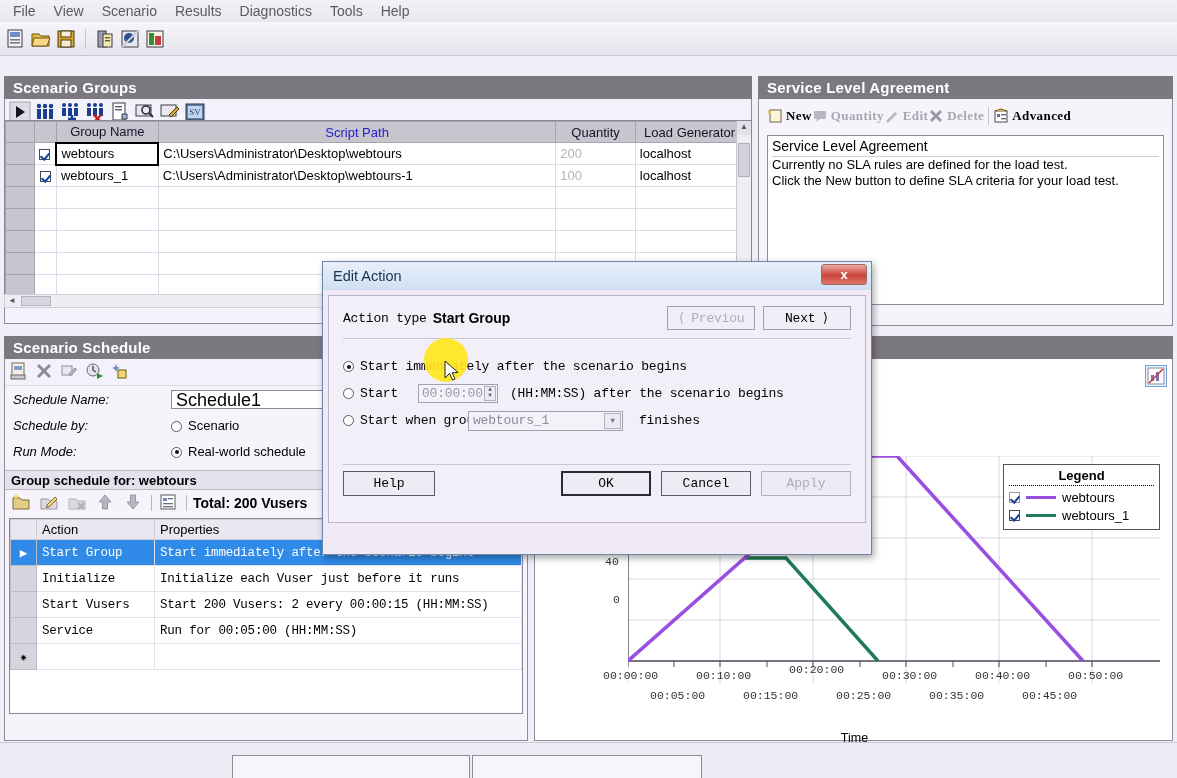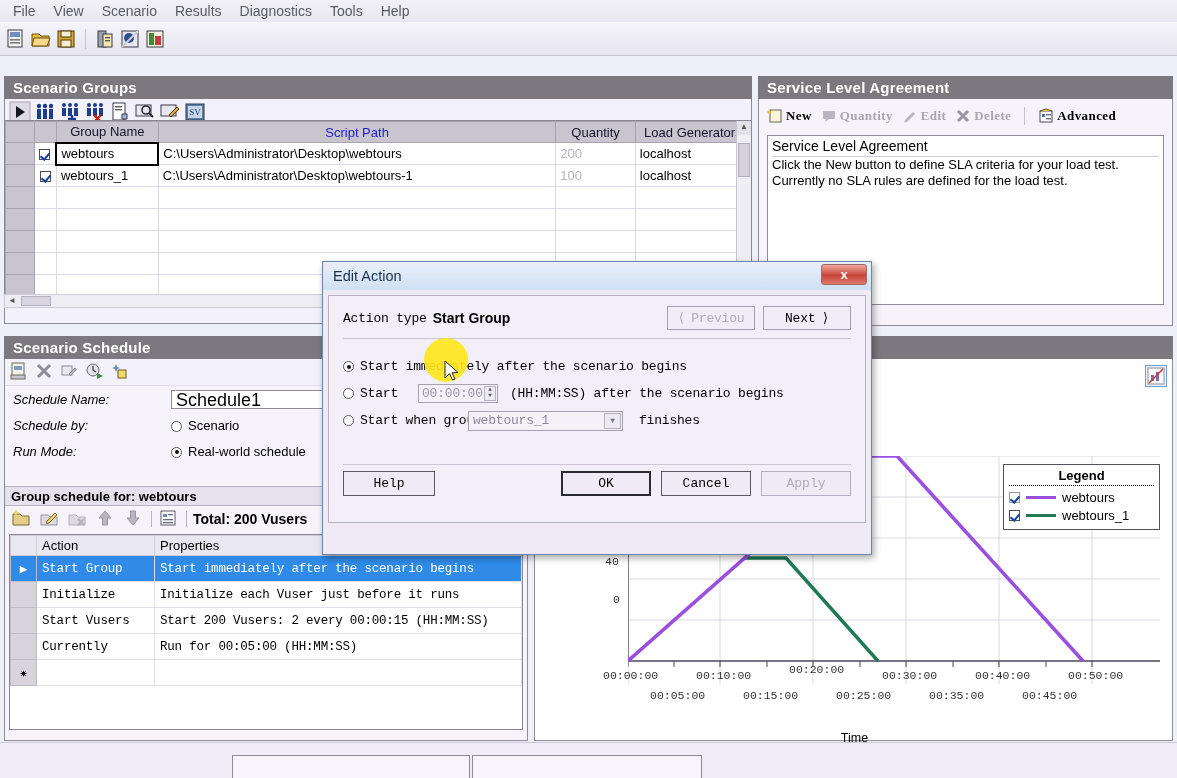--- a/index.html
+++ b/index.html
@@ -80,21 +80,21 @@
   #sg-hscroll { position:absolute; left:4px; top:294px; width:748px; height:14px;
                 background:#efedf4; border:1px solid #cfccd8; }
   #sg-hscroll .thumb { position:absolute; left:16px; top:1px; width:30px; height:10px;
                        background:#d8d5e0; border:1px solid #b6b3c0; }
   #sg-hscroll .lf { position:absolute; left:1px; top:1px; width:12px; height:10px; font-size:8px;
                     text-align:center; line-height:9px; color:#555; }
 
   
   #sla { left:758px; top:60px; width:415px; height:250px; border:none; background:transparent; }
   #sla .panel-body { height:227px; border:1px solid #8f8c99; border-top:none; background:#f6f3fb; }
-  .sla-tb { height:30px; display:flex; align-items:center; gap:9px; padding:4px 8px 0 8px; }
+  .sla-tb { height:30px; display:flex; align-items:center; gap:0; padding:4px 8px 0 8px; }
   .sla-btn { display:flex; align-items:center; gap:3px; font-size:13px;
              font-family:"Liberation Serif", serif; font-weight:bold; letter-spacing:.4px; }
   .sla-btn.disabled { color:#a9a6b2; }
   .sla-box { margin:6px 8px; height:170px; background:#fff; border:1px solid #8f8c99; padding:2px 4px; }
   .sla-box .ttl { font-size:14px; border-bottom:1px solid #cfccd8; padding-bottom:2px; }
   .sla-box .ln { font-size:13px; line-height:16px; }
 
   
   #ssched { left:4px; top:320px; width:524px; height:405px; border:none; background:transparent; }
   #ssched .panel-body { border:1px solid #8f8c99; border-top:none; background:#f6f3fb; height:382px; }
@@ -445,22 +445,22 @@
             <rect x="4" y="6" width="3" height="3" fill="#4a73b5"></rect>
             <rect x="8" y="6" width="5" height="1.4" fill="#6a6a78"></rect>
             <rect x="8" y="10" width="5" height="1.4" fill="#6a6a78"></rect>
             <path d="M2 3l6-2 6 2" fill="#f2c438" stroke="#6a5316"></path>
           </svg>
         <span>Advanced</span>
       </div>
     </div>
     <div class="sla-box">
       <div class="ttl">Service Level Agreement</div>
+      <div class="ln">Currently no SLA rules are defined for the load test.</div>
       <div class="ln">Click the New button to define SLA criteria for your load test.</div>
-      <div class="ln">Currently no SLA rules are defined for the load test.</div>
     </div>
   </div>
 </div>
 
 <div id="ssched" class="panel">
   <div class="panel-head">Scenario Schedule</div>
   <div class="panel-body">
     <div class="ptoolbar">
       <span class="tbtn">
         <svg width="20" height="20" viewBox="0 0 20 20">
@@ -498,21 +498,21 @@
       <span class="lab">Schedule by:</span>
       <span><span class="radio"></span></span>
       <span>Scenario</span>
     </div>
     <div class="frow">
       <span class="lab">Run Mode:</span>
       <span><span class="radio on"></span></span>
       <span>Real-world schedule</span>
     </div>
 
-    <div class="subhead" style="margin-top:22px">Group schedule for: webtours</div>
+    <div class="subhead" style="margin-top:6px">Group schedule for: webtours</div>
 
     <div class="gtoolbar">
       <span class="tbtn">
         <svg width="20" height="20" viewBox="0 0 20 20">
             <path d="M2 6h7l2 2h7v9H2z" fill="#e3cd87" stroke="#7a6a3a"></path>
             <path d="M5 1l1 2.4L8.4 4.4 6 5.4 5 8 4 5.4 1.6 4.4 4 3.4z" fill="#f2d868"></path>
           </svg></span>
       <span class="tbtn">
         <svg width="20" height="20" viewBox="0 0 20 20">
             <path d="M2 7h7l2 2h7v8H2z" fill="#ded9e0" stroke="#9a97a4"></path>
@@ -567,21 +567,21 @@
           <td>Initialize</td>
           <td>Initialize each Vuser just before it runs</td>
         </tr>
         <tr>
           <td class="rh"></td>
           <td>Start  Vusers</td>
           <td>Start 200 Vusers: 2 every 00:00:15  (HH:MM:SS)</td>
         </tr>
         <tr>
           <td class="rh"></td>
-          <td>Currently</td>
+          <td>Service</td>
           <td>Run for 00:05:00  (HH:MM:SS)</td>
         </tr>
         <tr>
           <td class="rh">✷</td>
           <td></td>
           <td></td>
         </tr>
       </tbody>
         </table>
     </div>

